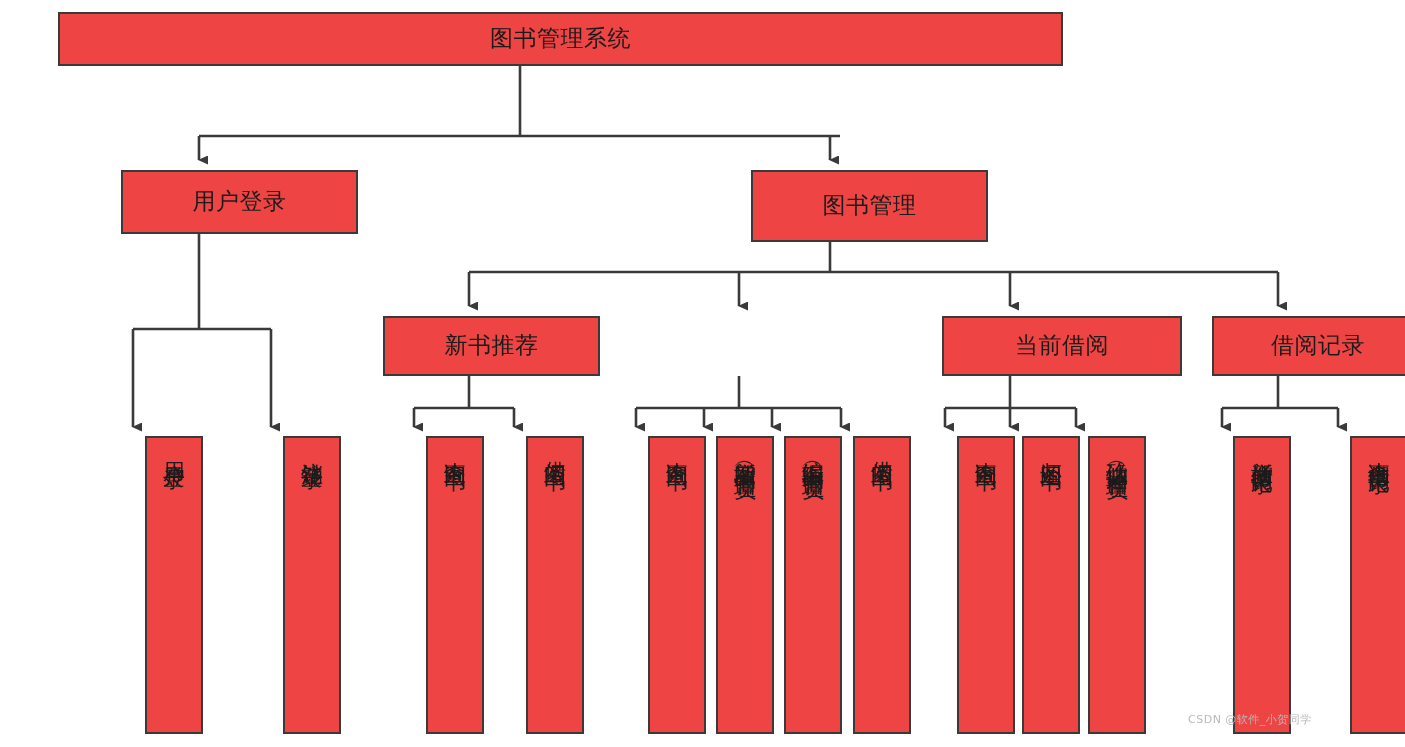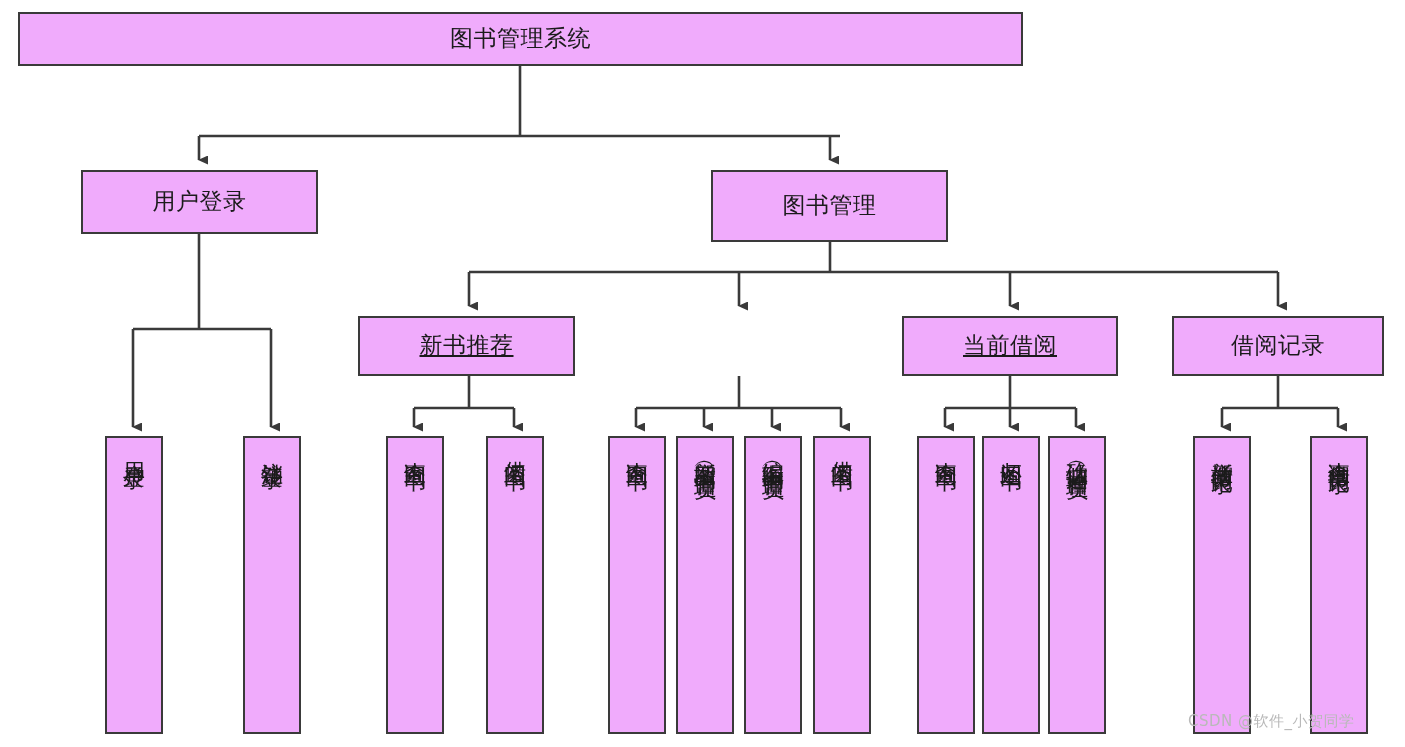--- a/index.html
+++ b/index.html
@@ -24,27 +24,28 @@
     left: 0;
     top: 0;
     width: 1405px;
     height: 747px;
     pointer-events: none;
   }
   
   .node {
     position: absolute;
     box-sizing: border-box;
-    background: #f0abfc;
+    background: #ef4444;
     border: 2.5px solid #3a3a3a;
     display: flex;
     align-items: center;
     justify-content: center;
     color: #1b1b1b;
     z-index: 2;
+    margin-left: 40px;
   }
   .node-label {
     display: block;
     text-align: center;
     line-height: 1.12;
     white-space: pre;
   }
   
   .node.horiz .node-label {
     font-size: 23px;
@@ -65,21 +66,21 @@
     font-size: 22px;
     line-height: 1.0;
     letter-spacing: 2.5px;
     white-space: normal;
   }
   
   #watermark {
     position: absolute;
     left: 1188px;
     top: 712px;
-    font-size: 15px;
+    font-size: 11px;
     color: #b9b9b9;
     letter-spacing: 0.5px;
     z-index: 3;
     white-space: nowrap;
   }
 </style>
 </head>
 <body>
 
 <div id="diagram-root">
@@ -139,26 +140,26 @@
   </div>
 
   <div class="node horiz" style="left:81px; top:170px; width:237px; height:64px;">
     <span class="node-label">用户登录</span>
   </div>
 
   <div class="node horiz" style="left:711px; top:170px; width:237px; height:72px;">
     <span class="node-label">图书管理</span>
   </div>
 
-  <div class="node horiz" style="left:358px; top:316px; width:217px; height:60px;text-decoration:underline;">
+  <div class="node horiz" style="left:343px; top:316px; width:217px; height:60px;">
     <span class="node-label">新书推荐</span>
   </div>
 
 
-  <div class="node horiz" style="left:902px; top:316px; width:216px; height:60px;text-decoration:underline;">
+  <div class="node horiz" style="left:902px; top:316px; width:240px; height:60px;">
     <span class="node-label">当前借阅</span>
   </div>
 
   <div class="node horiz" style="left:1172px; top:316px; width:212px; height:60px;">
     <span class="node-label">借阅记录</span>
   </div>
 
   <div class="node vert" style="left:105px; top:436px; width:58px; height:298px;">
     <span class="node-label">用户登录</span>
   </div>

